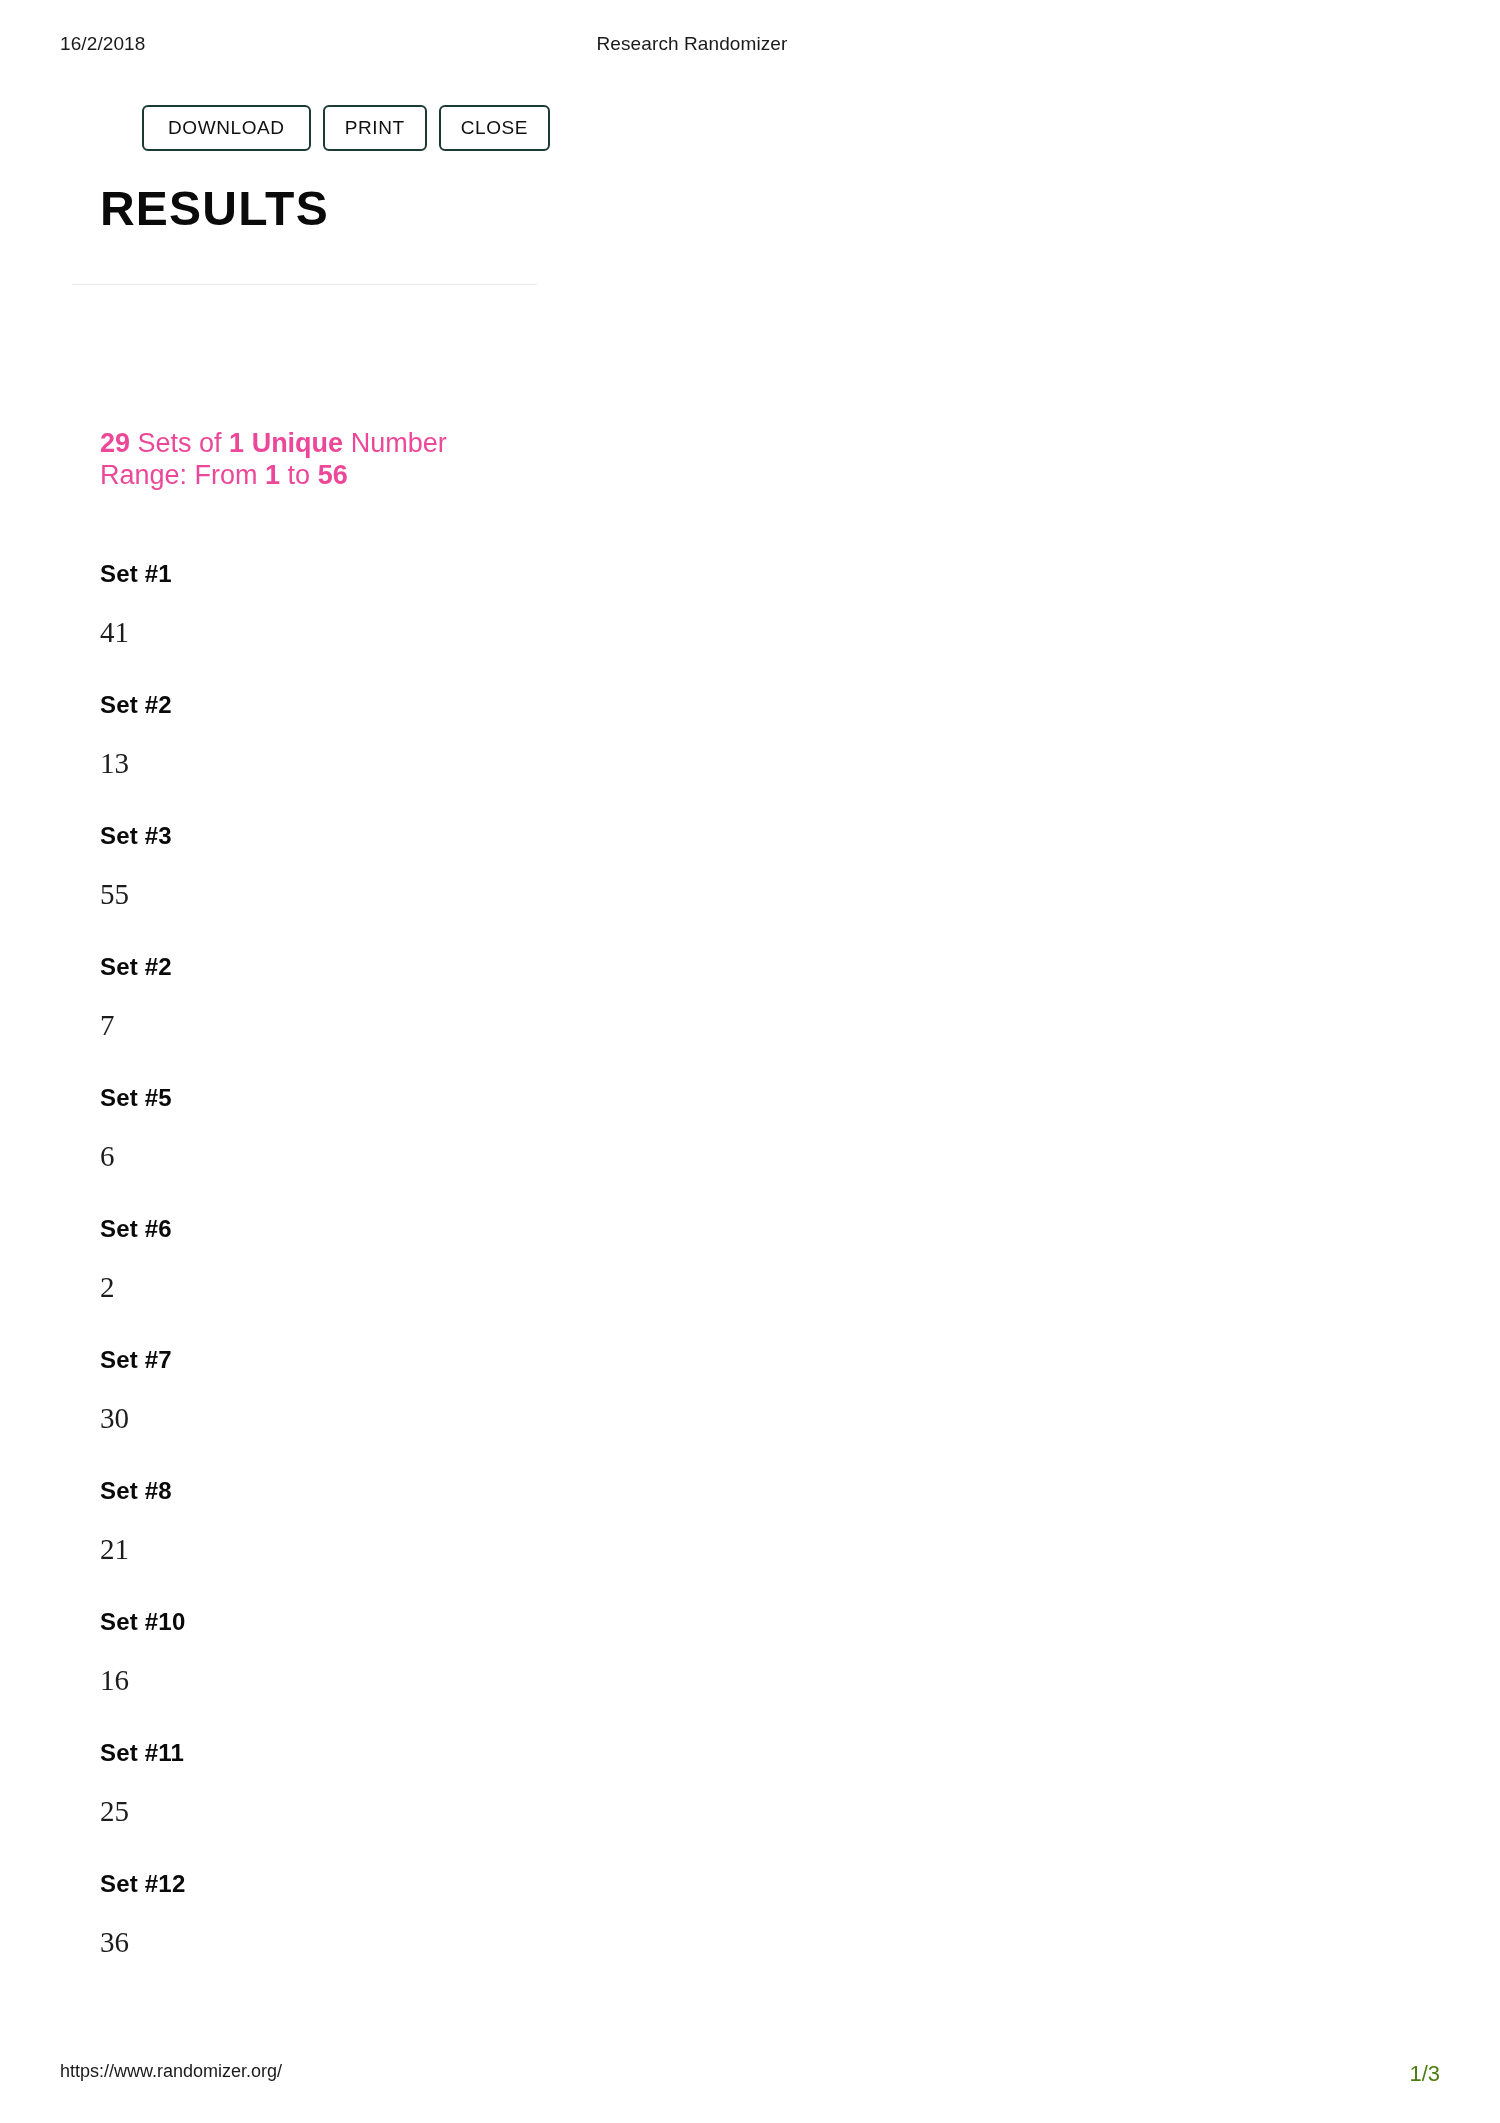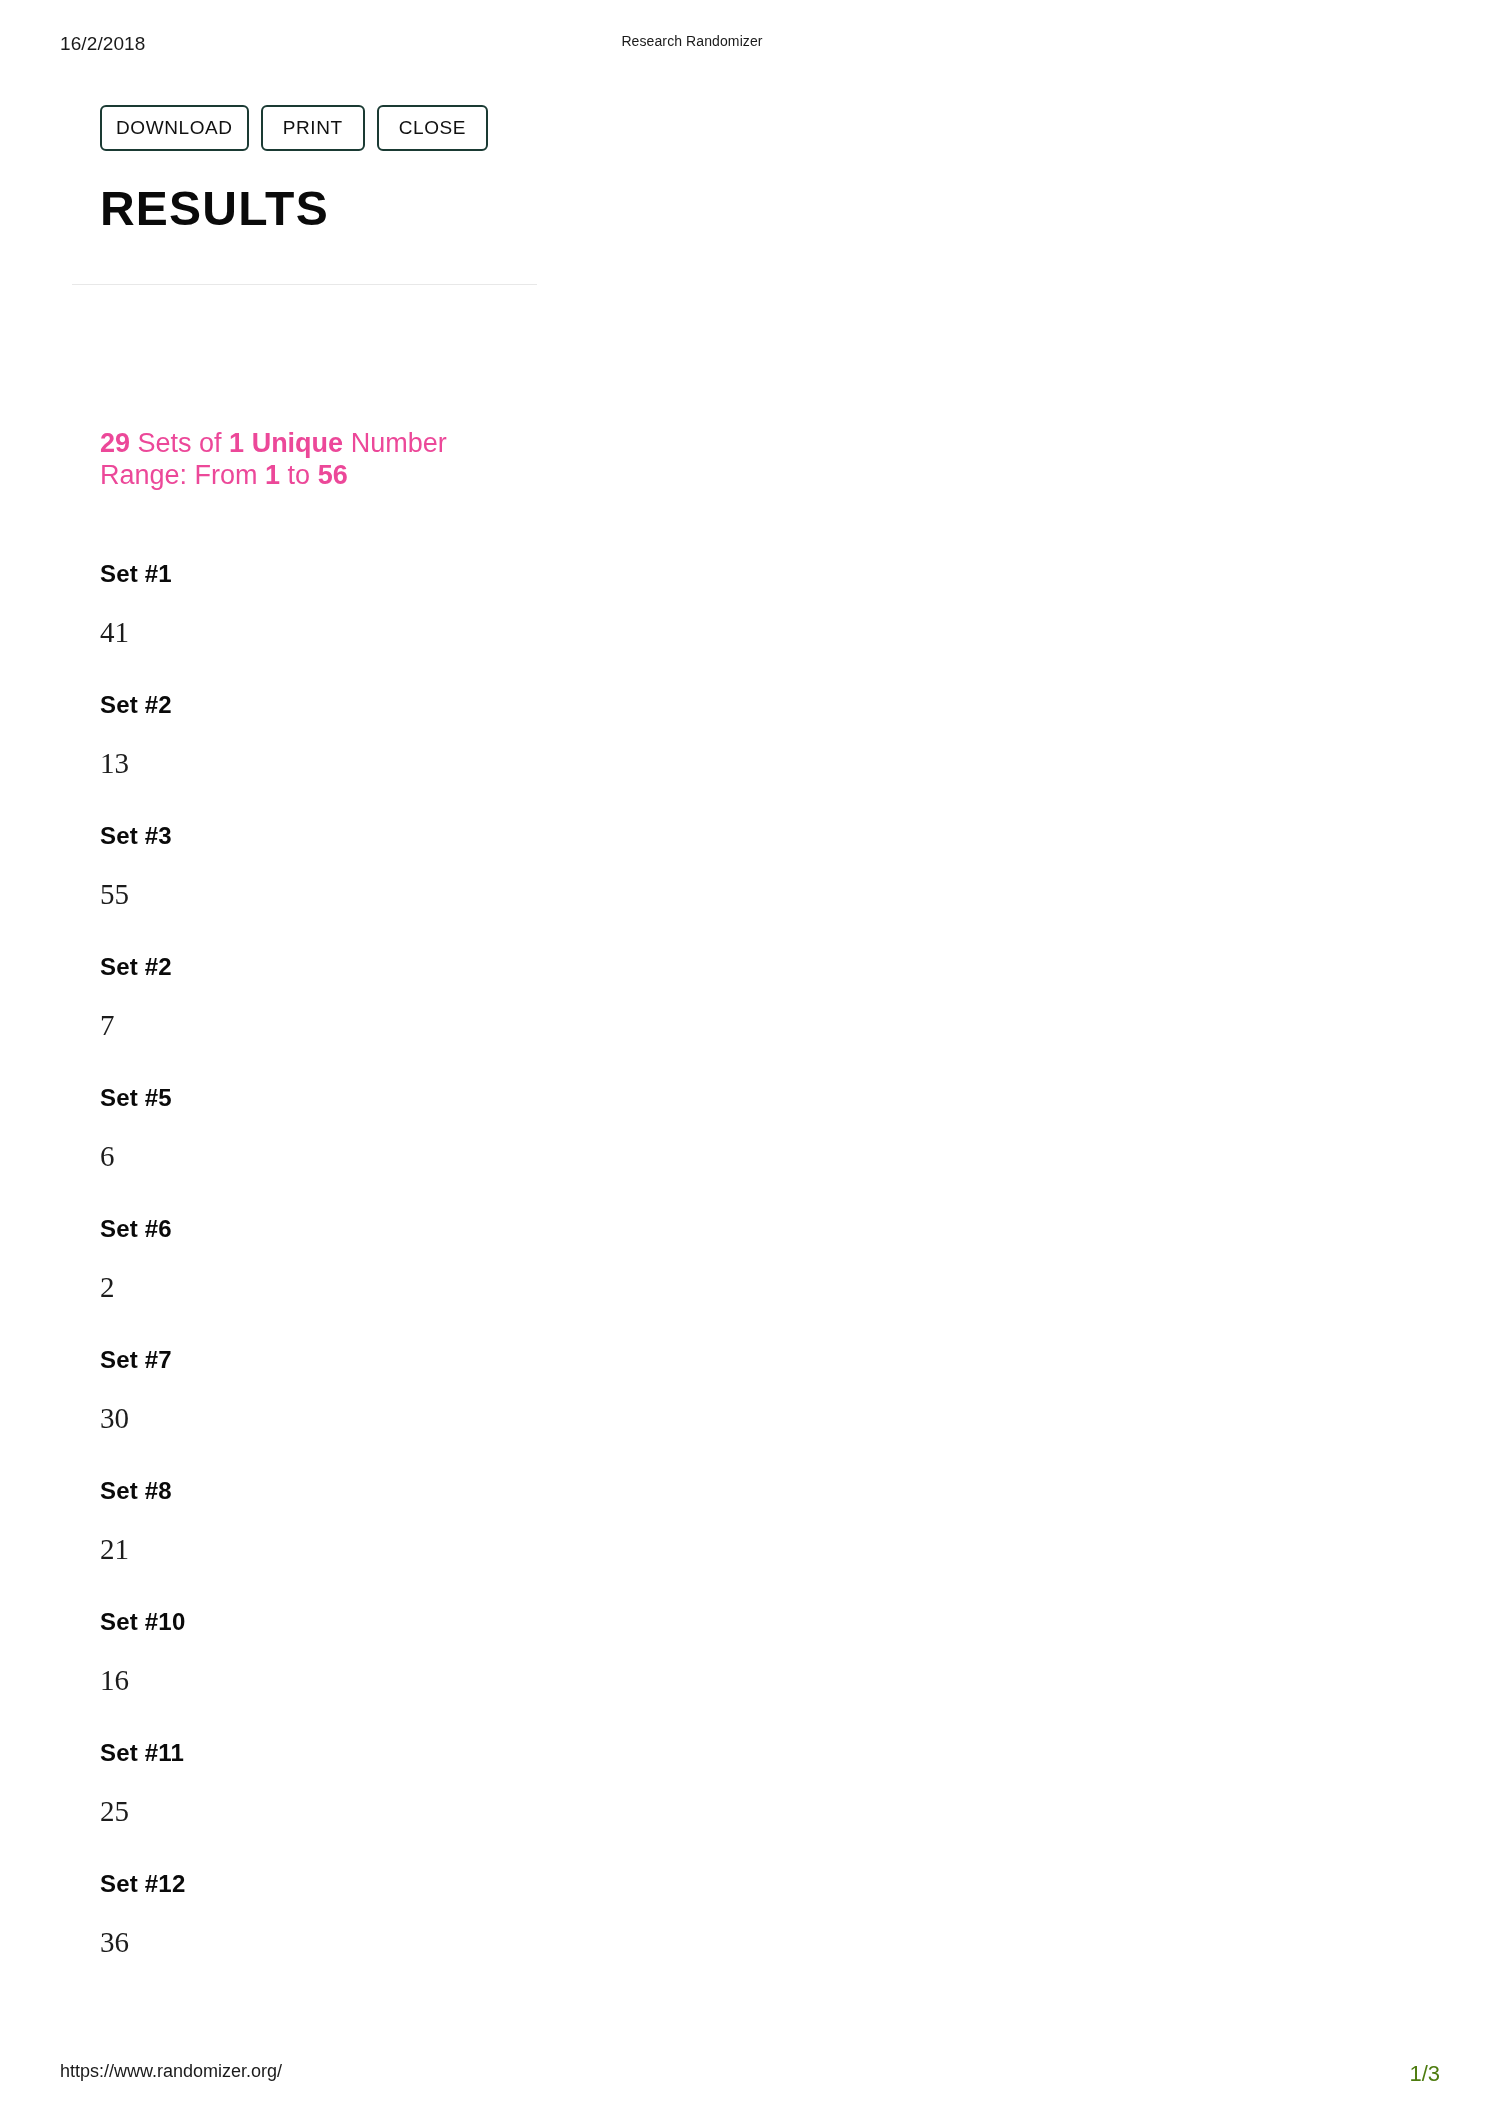--- a/index.html
+++ b/index.html
@@ -34,21 +34,21 @@
     white-space: nowrap;
   }
   .print-title {
     position: absolute;
     left: 0;
     top: 0;
     width: 1500px;
     text-align: center;
     padding-right: 116px;
     box-sizing: border-box;
-    font-size: 14px;
+    font-size: 19px;
     color: #1a1a1a;
     letter-spacing: 0.1px;
     white-space: nowrap;
   }
 
   
   .page-body {
     position: absolute;
     top: 0;
     left: 0;
@@ -74,21 +74,21 @@
     border-radius: 6px;
     background: #ffffff;
     color: #111111;
     font-size: 19px;
     font-weight: 400;
     letter-spacing: 0.6px;
     font-family: "Liberation Sans", sans-serif;
     cursor: pointer;
     white-space: nowrap;
   }
-  .tb-btn.wide { padding: 0 14px; }
+  .tb-btn.wide { padding: 0 24px; margin-left: 42px; }
 
   .results-heading {
     position: absolute;
     top: 185px;
     left: 100px;
     font-size: 48px;
     font-weight: 700;
     letter-spacing: 1.2px;
     color: #0a0a0a;
     line-height: 1;

